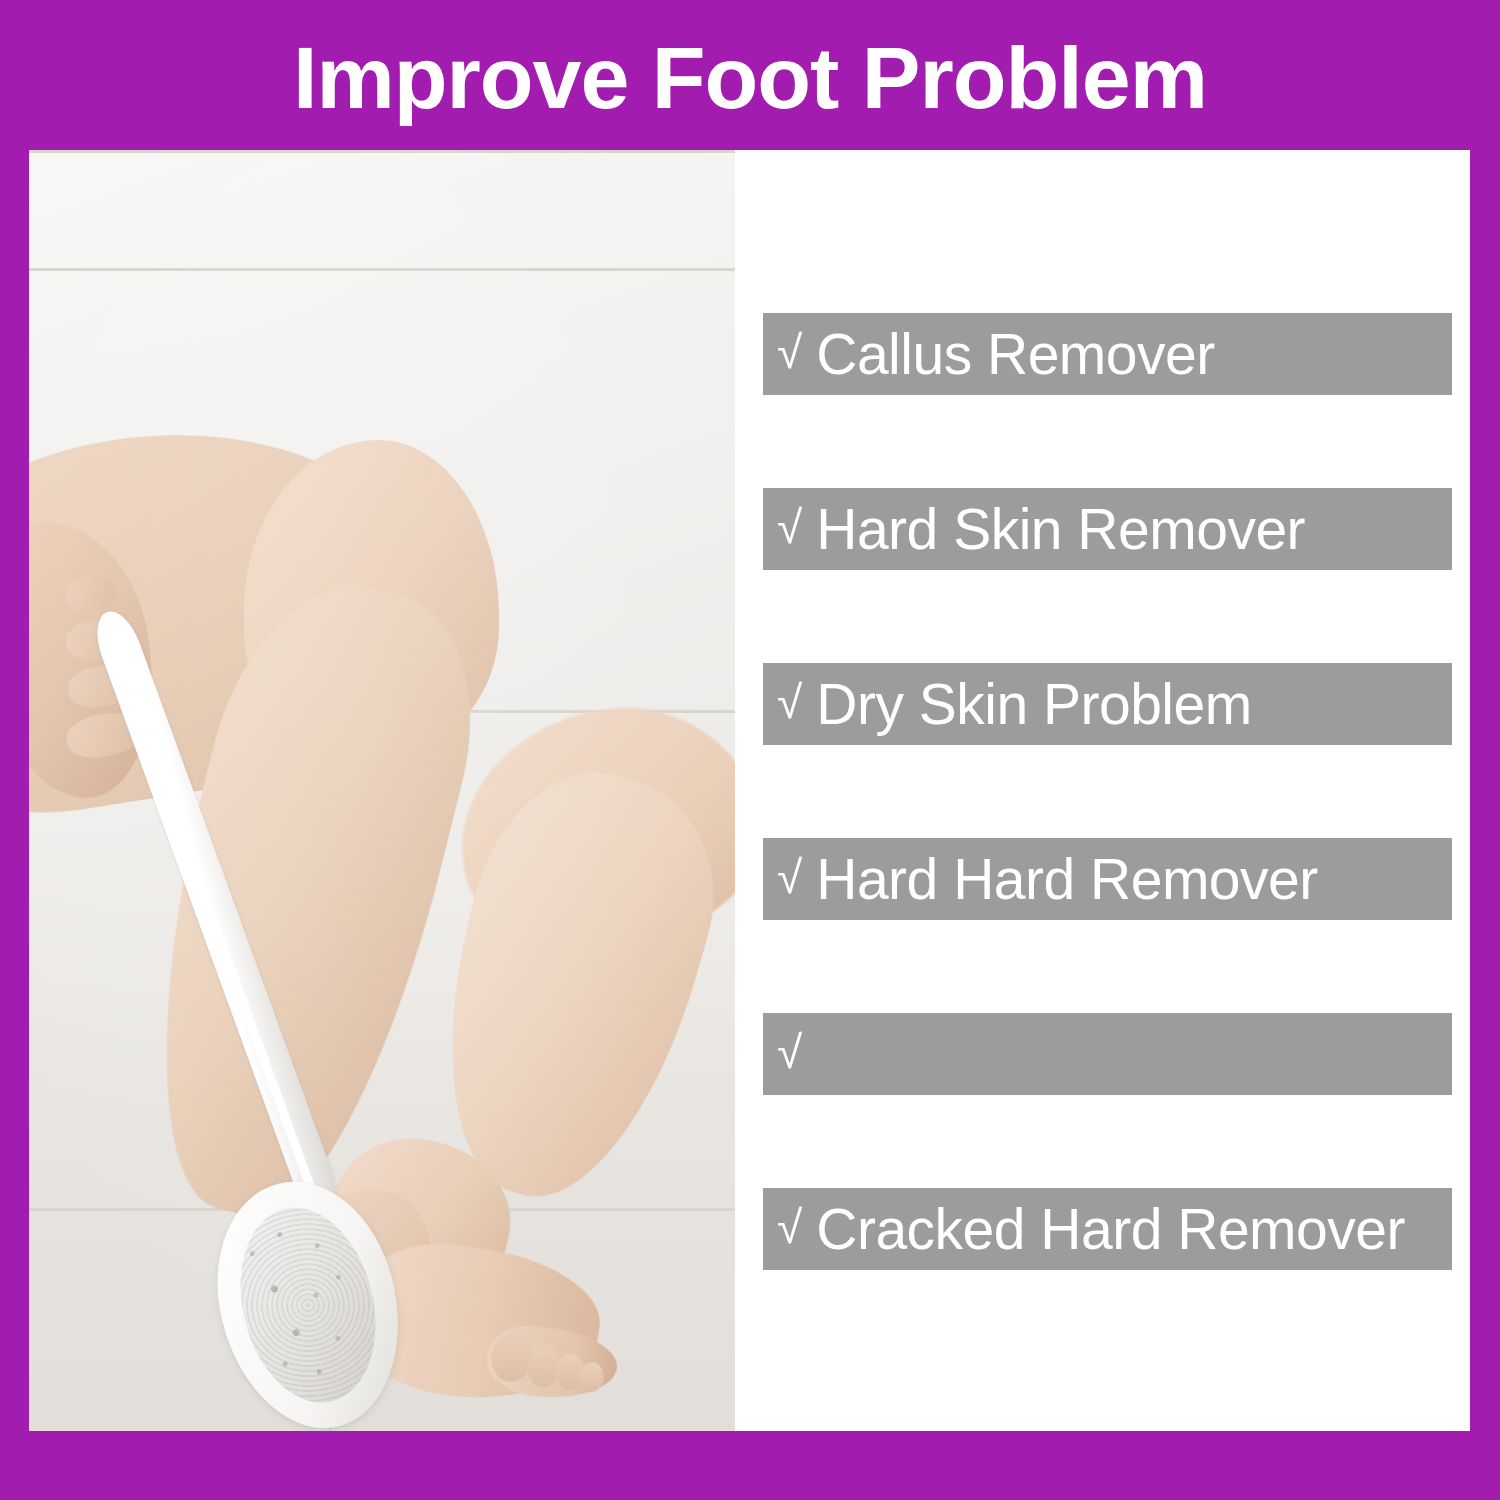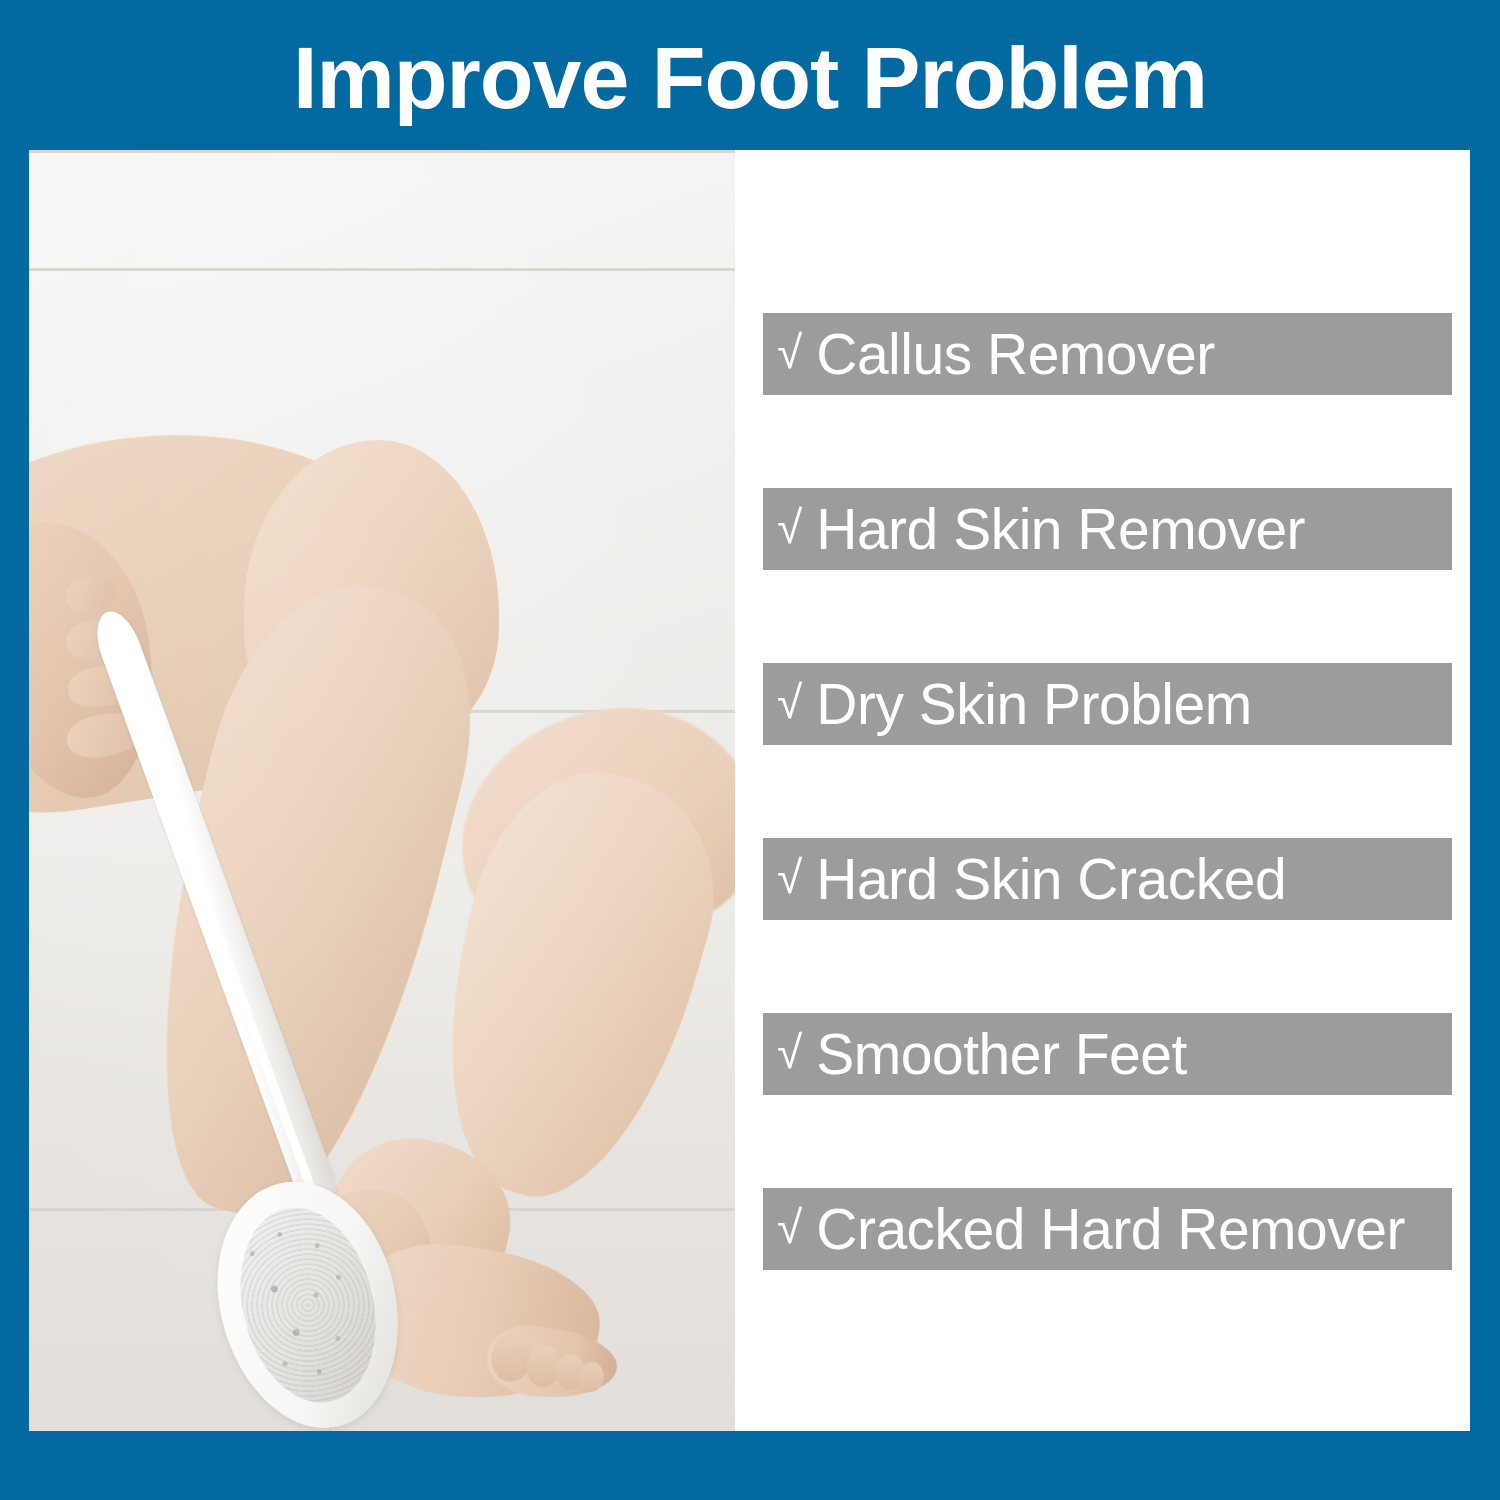--- a/index.html
+++ b/index.html
@@ -4,21 +4,21 @@
 <style>
   html, body {
     margin: 0;
     padding: 0;
     background: #9c9c9c;
   }
   #page {
     position: relative;
     width: 1500px;
     height: 1500px;
-    background: #0369a1;
+    background: #a21caf;
     font-family: "Liberation Sans", sans-serif;
     overflow: hidden;
   }
 
   
   #title {
     position: absolute;
     left: 0;
     top: 18px;
     width: 1500px;
@@ -331,26 +331,25 @@
         <span class="label">Hard Skin Remover</span>
       </div>
 
       <div class="feature" style="top:513px;">
         <span class="tick">√</span>
         <span class="label">Dry Skin Problem</span>
       </div>
 
       <div class="feature" style="top:688px;">
         <span class="tick">√</span>
-        <span class="label">Hard Skin Cracked</span>
+        <span class="label">Hard Hard Remover</span>
       </div>
 
       <div class="feature" style="top:863px;">
         <span class="tick">√</span>
-        <span class="label">Smoother Feet</span>
       </div>
 
       <div class="feature" style="top:1038px;">
         <span class="tick">√</span>
         <span class="label">Cracked Hard Remover</span>
       </div>
 
     </div>
   </div>
 </div>

